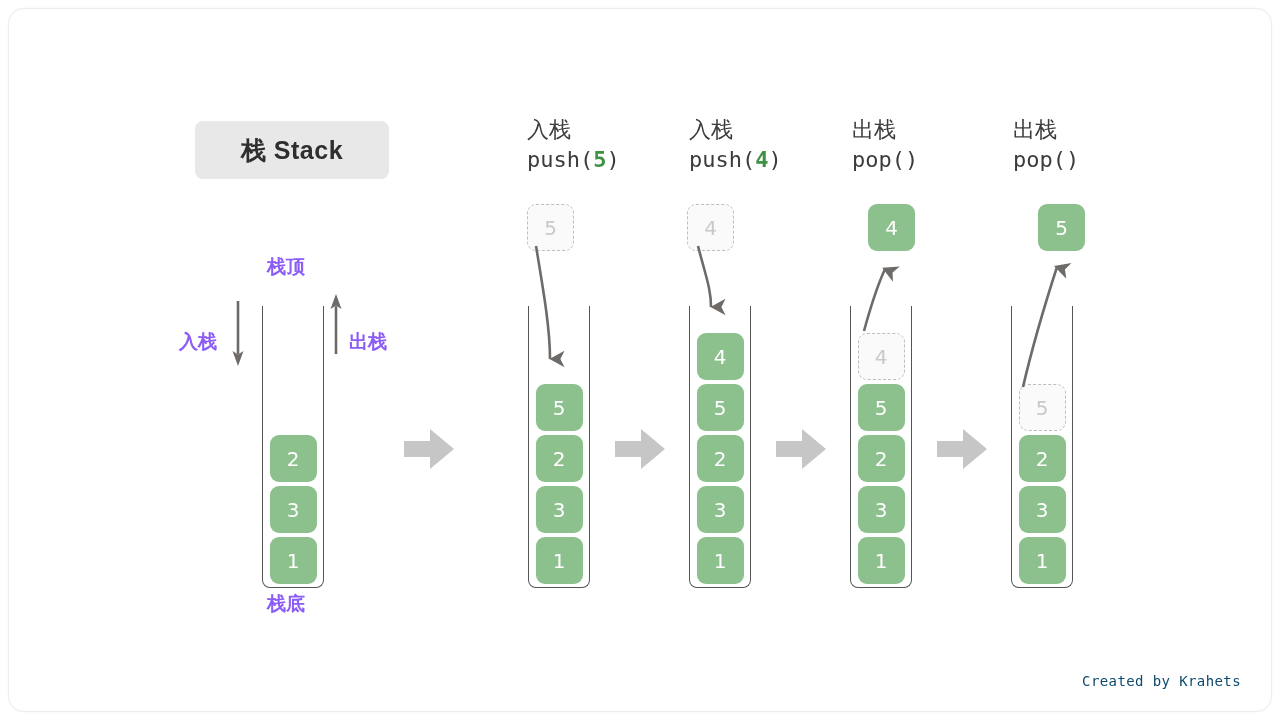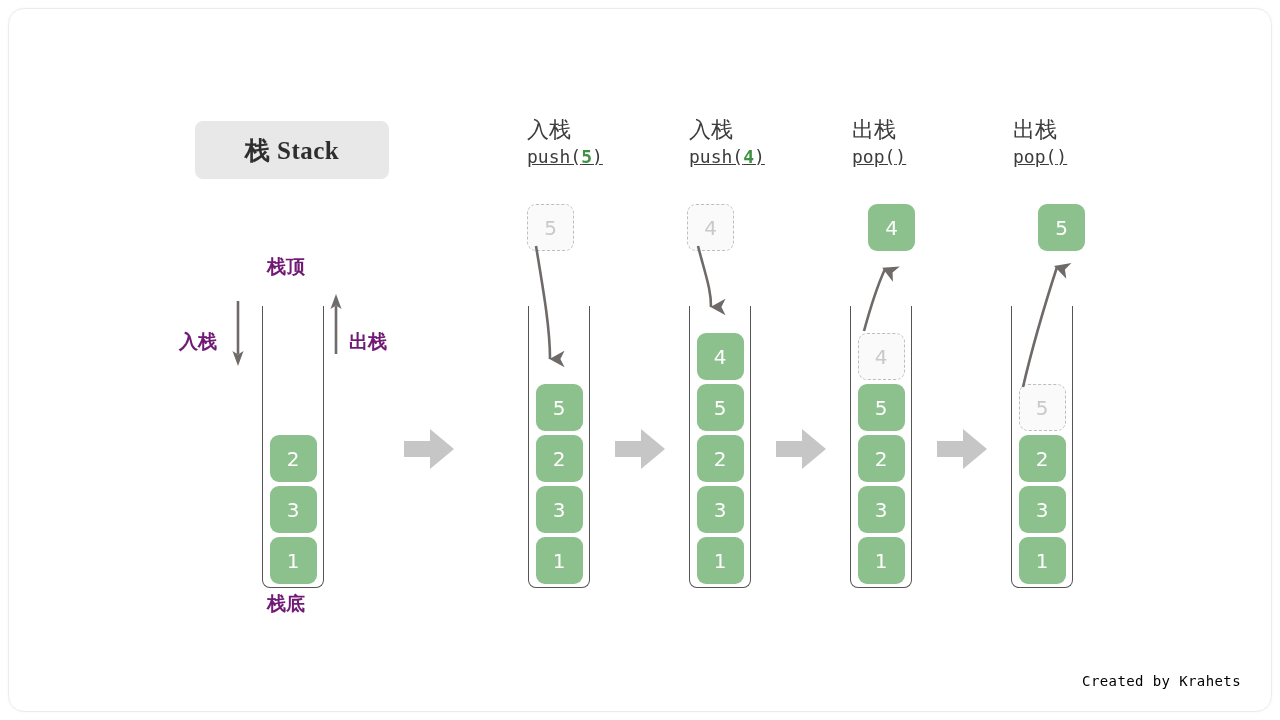--- a/index.html
+++ b/index.html
@@ -32,54 +32,53 @@
     position: absolute;
     left: 186px;
     top: 112px;
     width: 194px;
     height: 58px;
     background: #e8e8e8;
     border-radius: 8px;
     display: flex;
     align-items: center;
     justify-content: center;
-    font-family: Liberation Serif, serif;
+    font-family: Liberation Sans, sans-serif;
     font-size: 25px;
     font-weight: bold;
     color: #2e2e2e;
     letter-spacing: 0.5px;
   }
 
   
   .cjk-label {
     position: absolute;
     font-family: "DejaVu Sans", "Liberation Sans", sans-serif;
     font-weight: bold;
     font-size: 19px;
-    color: #701a75;
+    color: #8b5cf6;
     white-space: nowrap;
   }
 
   .op-header {
     position: absolute;
     font-size: 22px;
     color: #3c3c3c;
     white-space: nowrap;
     line-height: 1.35;
   }
   .op-header .cn {
     font-family: "DejaVu Sans", "Liberation Sans", sans-serif;
     display: block;
   }
   .op-header .code {
     font-family: "DejaVu Sans Mono", "Liberation Mono", monospace;
     display: block;
-    font-size: 18px;
+    font-size: 22px;
     color: #3c3c3c;
-    text-decoration: underline;
   }
   .op-header .code .num {
     color: #3f9142;
     font-weight: bold;
   }
 
   
   .stack-col {
     position: absolute;
   }
@@ -152,21 +151,21 @@
     pointer-events: none;
   }
 
   
   .footer {
     position: absolute;
     right: 30px;
     bottom: 22px;
     font-family: "DejaVu Sans Mono", "Liberation Mono", monospace;
     font-size: 14px;
-    color: #000000;
+    color: #0c4a6e;
     letter-spacing: 0.4px;
   }
 </style>
 </head>
 <body>
 
 <div class="card">
 
   <div class="title-pill">
     <span>栈 Stack</span>

